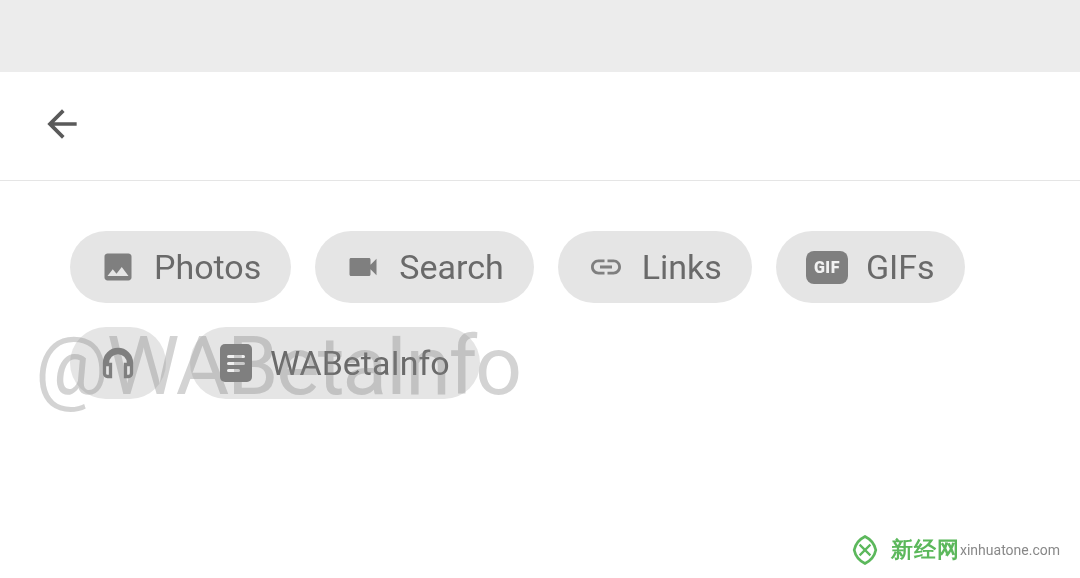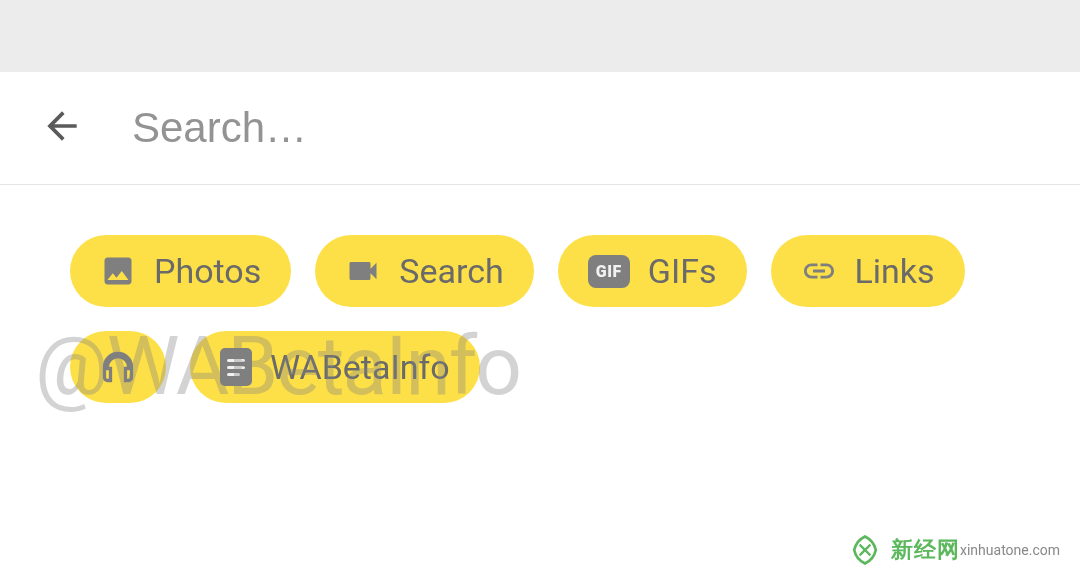--- a/index.html
+++ b/index.html
@@ -56,21 +56,21 @@
       padding: 50px 40px 30px 70px;
       display: flex;
       flex-wrap: wrap;
       gap: 24px 24px;
       position: relative;
     }
     .chip {
       display: flex;
       align-items: center;
       gap: 18px;
-      background: #fde047;
+      background: #e5e5e5;
       border-radius: 40px;
       padding: 16px 30px;
       cursor: pointer;
     }
     .chip-icon {
       display: flex;
       align-items: center;
       justify-content: center;
     }
     .chip-icon svg {
@@ -160,21 +160,20 @@
 <div class="top-bar"></div>
 
 <div class="search-bar">
   <div class="back-arrow">
     <span>
       <svg viewBox="0 0 24 24">
           <path d="M20 11H7.83l5.59-5.59L12 4l-8 8 8 8 1.41-1.41L7.83 13H20v-2z"></path>
         </svg>
     </span>
   </div>
-  <input class="search-input" type="text" placeholder="Search…" style="">
 </div>
 
 <div class="chips-container">
   <div class="chip">
     <span class="chip-icon">
       <svg viewBox="0 0 24 24">
           <path d="M21 19V5c0-1.1-.9-2-2-2H5c-1.1 0-2 .9-2 2v14c0 1.1.9 2 2 2h14c1.1 0 2-.9 2-2zM8.5 13.5l2.5 3.01L14.5 12l4.5 6H5l3.5-4.5z"></path>
         </svg>
     </span>
     <span class="chip-label">Photos</span>
@@ -184,32 +183,32 @@
     <span class="chip-icon">
       <svg viewBox="0 0 24 24">
           <path d="M17 10.5V7c0-.55-.45-1-1-1H4c-.55 0-1 .45-1 1v10c0 .55.45 1 1 1h12c.55 0 1-.45 1-1v-3.5l4 4v-11l-4 4z"></path>
         </svg>
     </span>
     <span class="chip-label">Search</span>
   </div>
 
   <div class="chip">
     <span class="chip-icon">
+      <svg viewBox="0 0 24 24">
+          <path d="M3.9 12c0-1.71 1.39-3.1 3.1-3.1h4V7H7c-2.76 0-5 2.24-5 5s2.24 5 5 5h4v-1.9H7c-1.71 0-3.1-1.39-3.1-3.1zM8 13h8v-2H8v2zm9-6h-4v1.9h4c1.71 0 3.1 1.39 3.1 3.1s-1.39 3.1-3.1 3.1h-4V17h4c2.76 0 5-2.24 5-5s-2.24-5-5-5z"></path>
+        </svg>
+    </span>
+    <span class="chip-label">Links</span>
+  </div>
+
+  <div class="chip">
+    <span class="chip-icon">
       <span class="gif-badge">GIF</span>
     </span>
     <span class="chip-label">GIFs</span>
-  </div>
-
-  <div class="chip">
-    <span class="chip-icon">
-      <svg viewBox="0 0 24 24">
-          <path d="M3.9 12c0-1.71 1.39-3.1 3.1-3.1h4V7H7c-2.76 0-5 2.24-5 5s2.24 5 5 5h4v-1.9H7c-1.71 0-3.1-1.39-3.1-3.1zM8 13h8v-2H8v2zm9-6h-4v1.9h4c1.71 0 3.1 1.39 3.1 3.1s-1.39 3.1-3.1 3.1h-4V17h4c2.76 0 5-2.24 5-5s-2.24-5-5-5z"></path>
-        </svg>
-    </span>
-    <span class="chip-label">Links</span>
   </div>
 
   <div class="chip">
     <span class="chip-icon">
       <svg viewBox="0 0 24 24">
           <path d="M12 3c-4.97 0-9 4.03-9 9v7c0 1.1.9 2 2 2h2v-8H5v-1c0-3.87 3.13-7 7-7s7 3.13 7 7v1h-2v8h2c1.1 0 2-.9 2-2v-7c0-4.97-4.03-9-9-9z" fill="none" stroke="#7f7f7f" stroke-width="2.2"></path>
         </svg>
     </span>
   </div>
 

